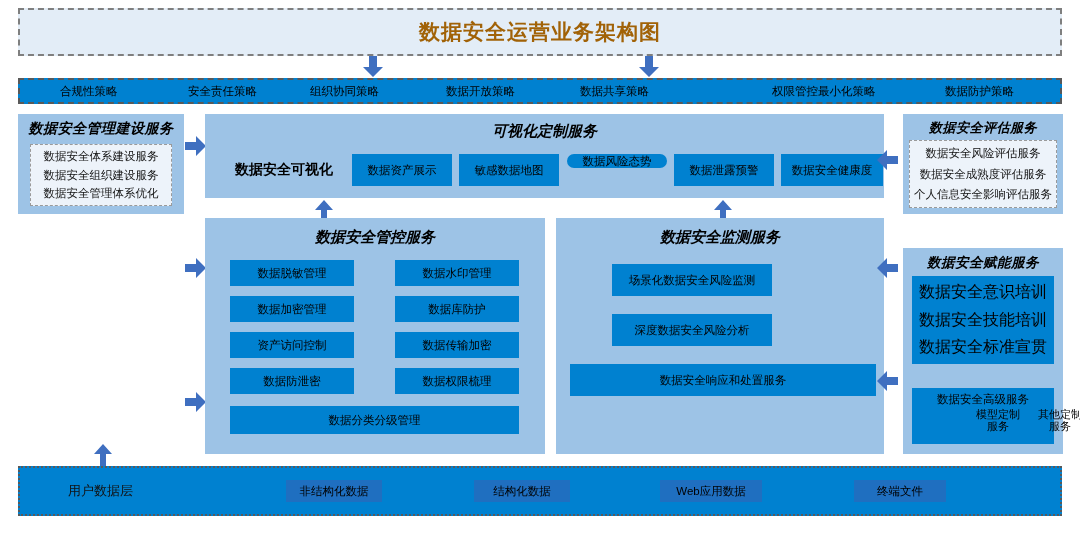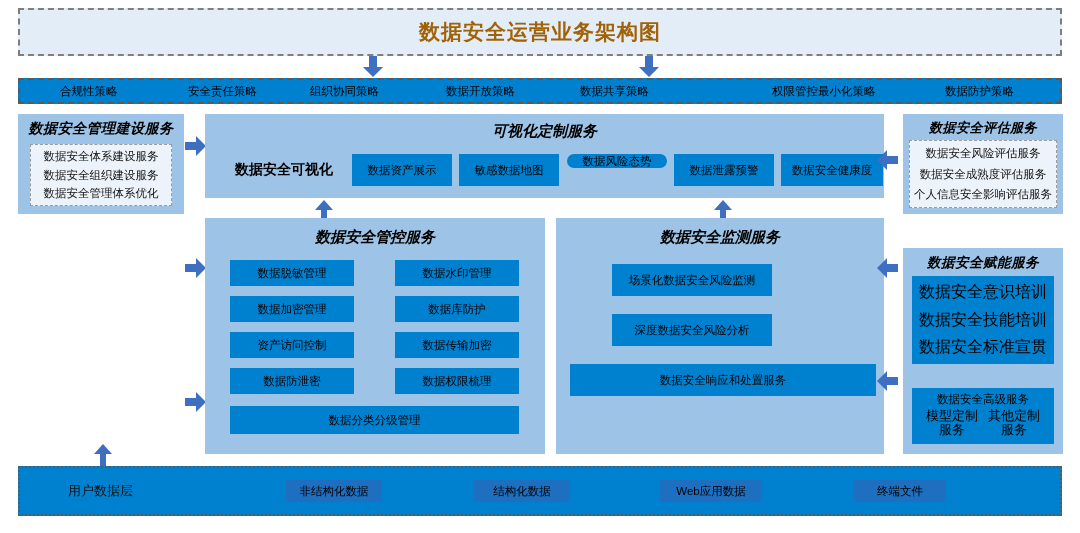--- a/index.html
+++ b/index.html
@@ -88,22 +88,22 @@
     align-items: center; justify-content: space-evenly;
   }
   .rbox-blue .li { font-size: 16px; color: #000; white-space: nowrap; }
 
   .adv-box { position: absolute; background: #0081D0; }
   .adv-title {
     position: absolute; left: 0; right: 0; top: 4px;
     text-align: center; font-size: 11.5px; color: #000; white-space: nowrap;
   }
   .adv-sub {
-    position: absolute; font-size: 13px; color: #000;
-    text-align: center; line-height: 1.05; width: 52px;
+    position: absolute; font-size: 11px; color: #000;
+    text-align: center; line-height: 1.05; width: 52px; margin-left: 46px;
   }
 
   
   .bottom-bar {
     left: 18px; top: 466px; width: 1044px; height: 50px;
     background: #0081D0;
     border: 2px dotted #595959;
   }
   .bottom-bar .blabel {
     position: absolute; top: 50%; transform: translateY(-50%);

